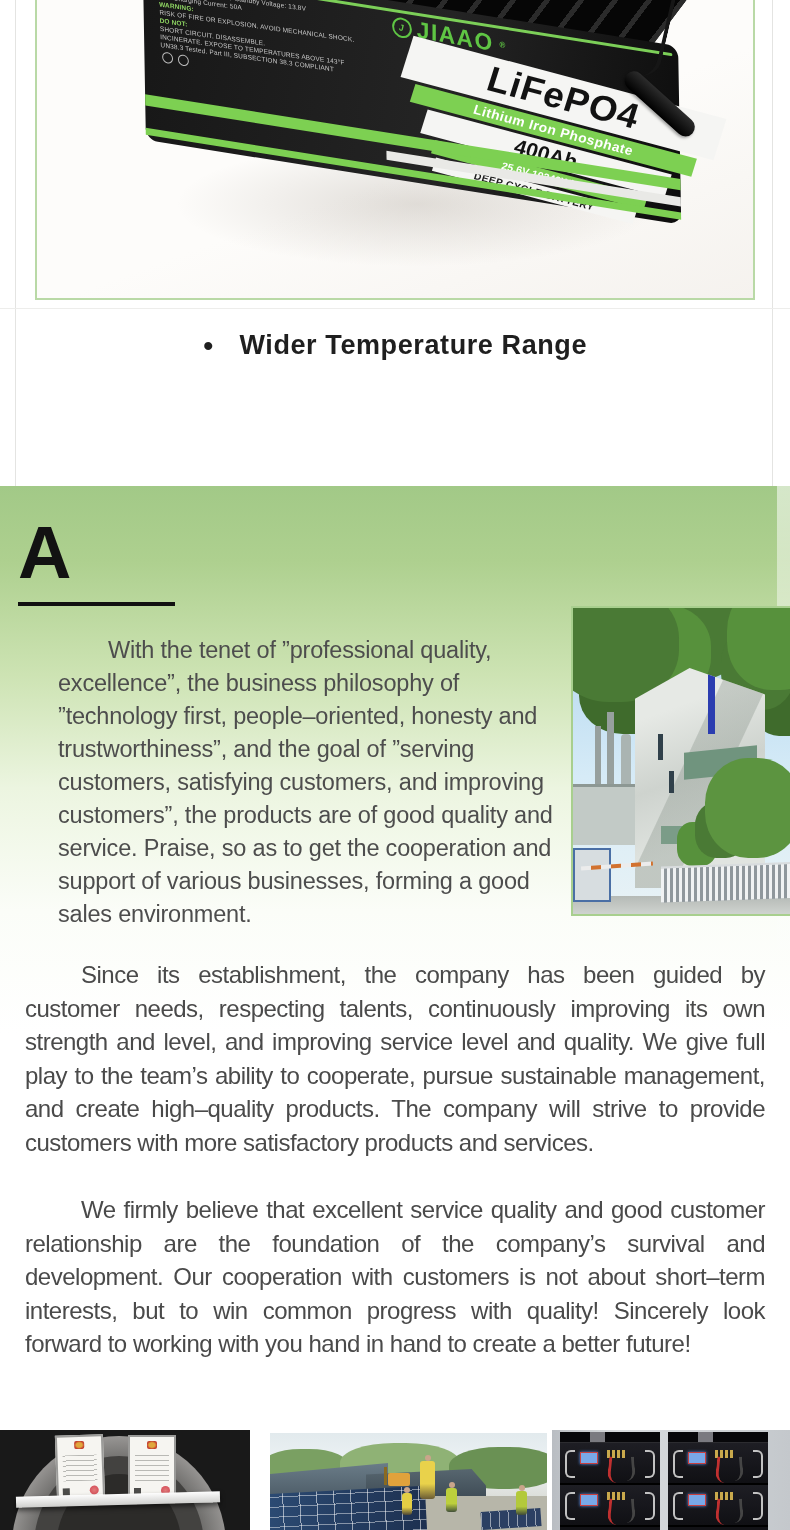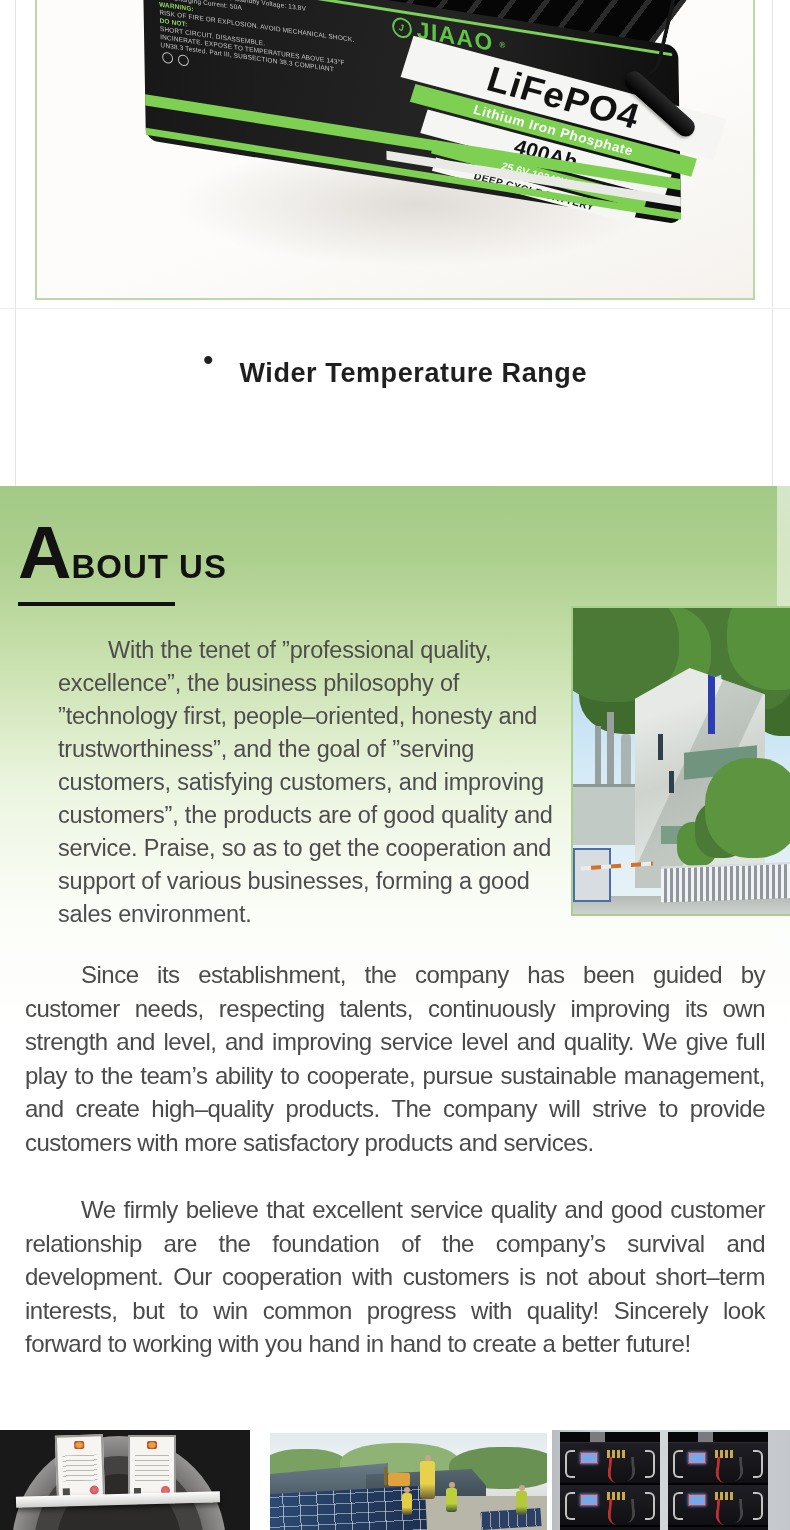--- a/index.html
+++ b/index.html
@@ -44,21 +44,21 @@
   .bat-stripe3{position:absolute;left:0;right:0;bottom:5px;height:7px;background:#7dd052;}
   .strap-cord{position:absolute;left:596px;top:-6px;width:30px;height:84px;border-right:4px solid #161616;
     border-bottom-right-radius:20px;transform:rotate(13deg);}
   .strap-handle{position:absolute;left:590px;top:66px;width:88px;height:19px;border-radius:10px;
     background:linear-gradient(#2c2c2c,#000);transform:rotate(42deg);transform-origin:left center;
     box-shadow:0 2px 3px rgba(0,0,0,.35);}
 
   .feature{position:absolute;top:330px;left:0;width:790px;display:flex;justify-content:center;
     align-items:center;gap:26px;color:#1f1f1f;}
   .feature .dot{font-size:30px;line-height:1;}
-  .feature .txt{font-size:27px;font-weight:bold;letter-spacing:.6px;margin-top:28px;}
+  .feature .txt{font-size:27px;font-weight:bold;letter-spacing:.6px;}
 
   
   .about{position:absolute;top:486px;left:0;width:790px;height:944px;
     background:linear-gradient(180deg,#a2c987 0%,#aed08f 8%,#cde3b3 20%,#ecf5e0 32%,#fbfdf8 45%,#ffffff 58%);}
   .about-edge{position:absolute;right:0;top:0;width:13px;height:60%;
     background:linear-gradient(180deg,rgba(255,255,255,.55),rgba(255,255,255,0));}
   .about-heading{position:absolute;left:18px;top:36px;display:flex;align-items:baseline;color:#121212;}
   .about-heading .cap{font-size:74px;font-weight:bold;line-height:.85;}
   .about-heading .rest{font-size:33px;font-weight:bold;letter-spacing:1px;}
   .heading-rule{position:absolute;left:18px;top:116px;width:157px;height:3.5px;background:#111;}
@@ -218,21 +218,20 @@
 
   <div class="feature">
     <span class="dot">•</span>
     <span class="txt">Wider Temperature Range</span>
   </div>
 
   <div class="about">
     <div class="about-edge"></div>
     <div class="about-heading">
       <span class="cap">A</span>
-        <span class="rest">BOUT US</span>
     </div>
     <div class="heading-rule"></div>
 
     <div class="about-body">
       <div class="building-img">
         <div class="b-tree t1"></div>
         <div class="b-tree t2"></div>
         <div class="b-pole"></div>
         <div class="b-chimney c1"></div>
         <div class="b-chimney c2"></div>

